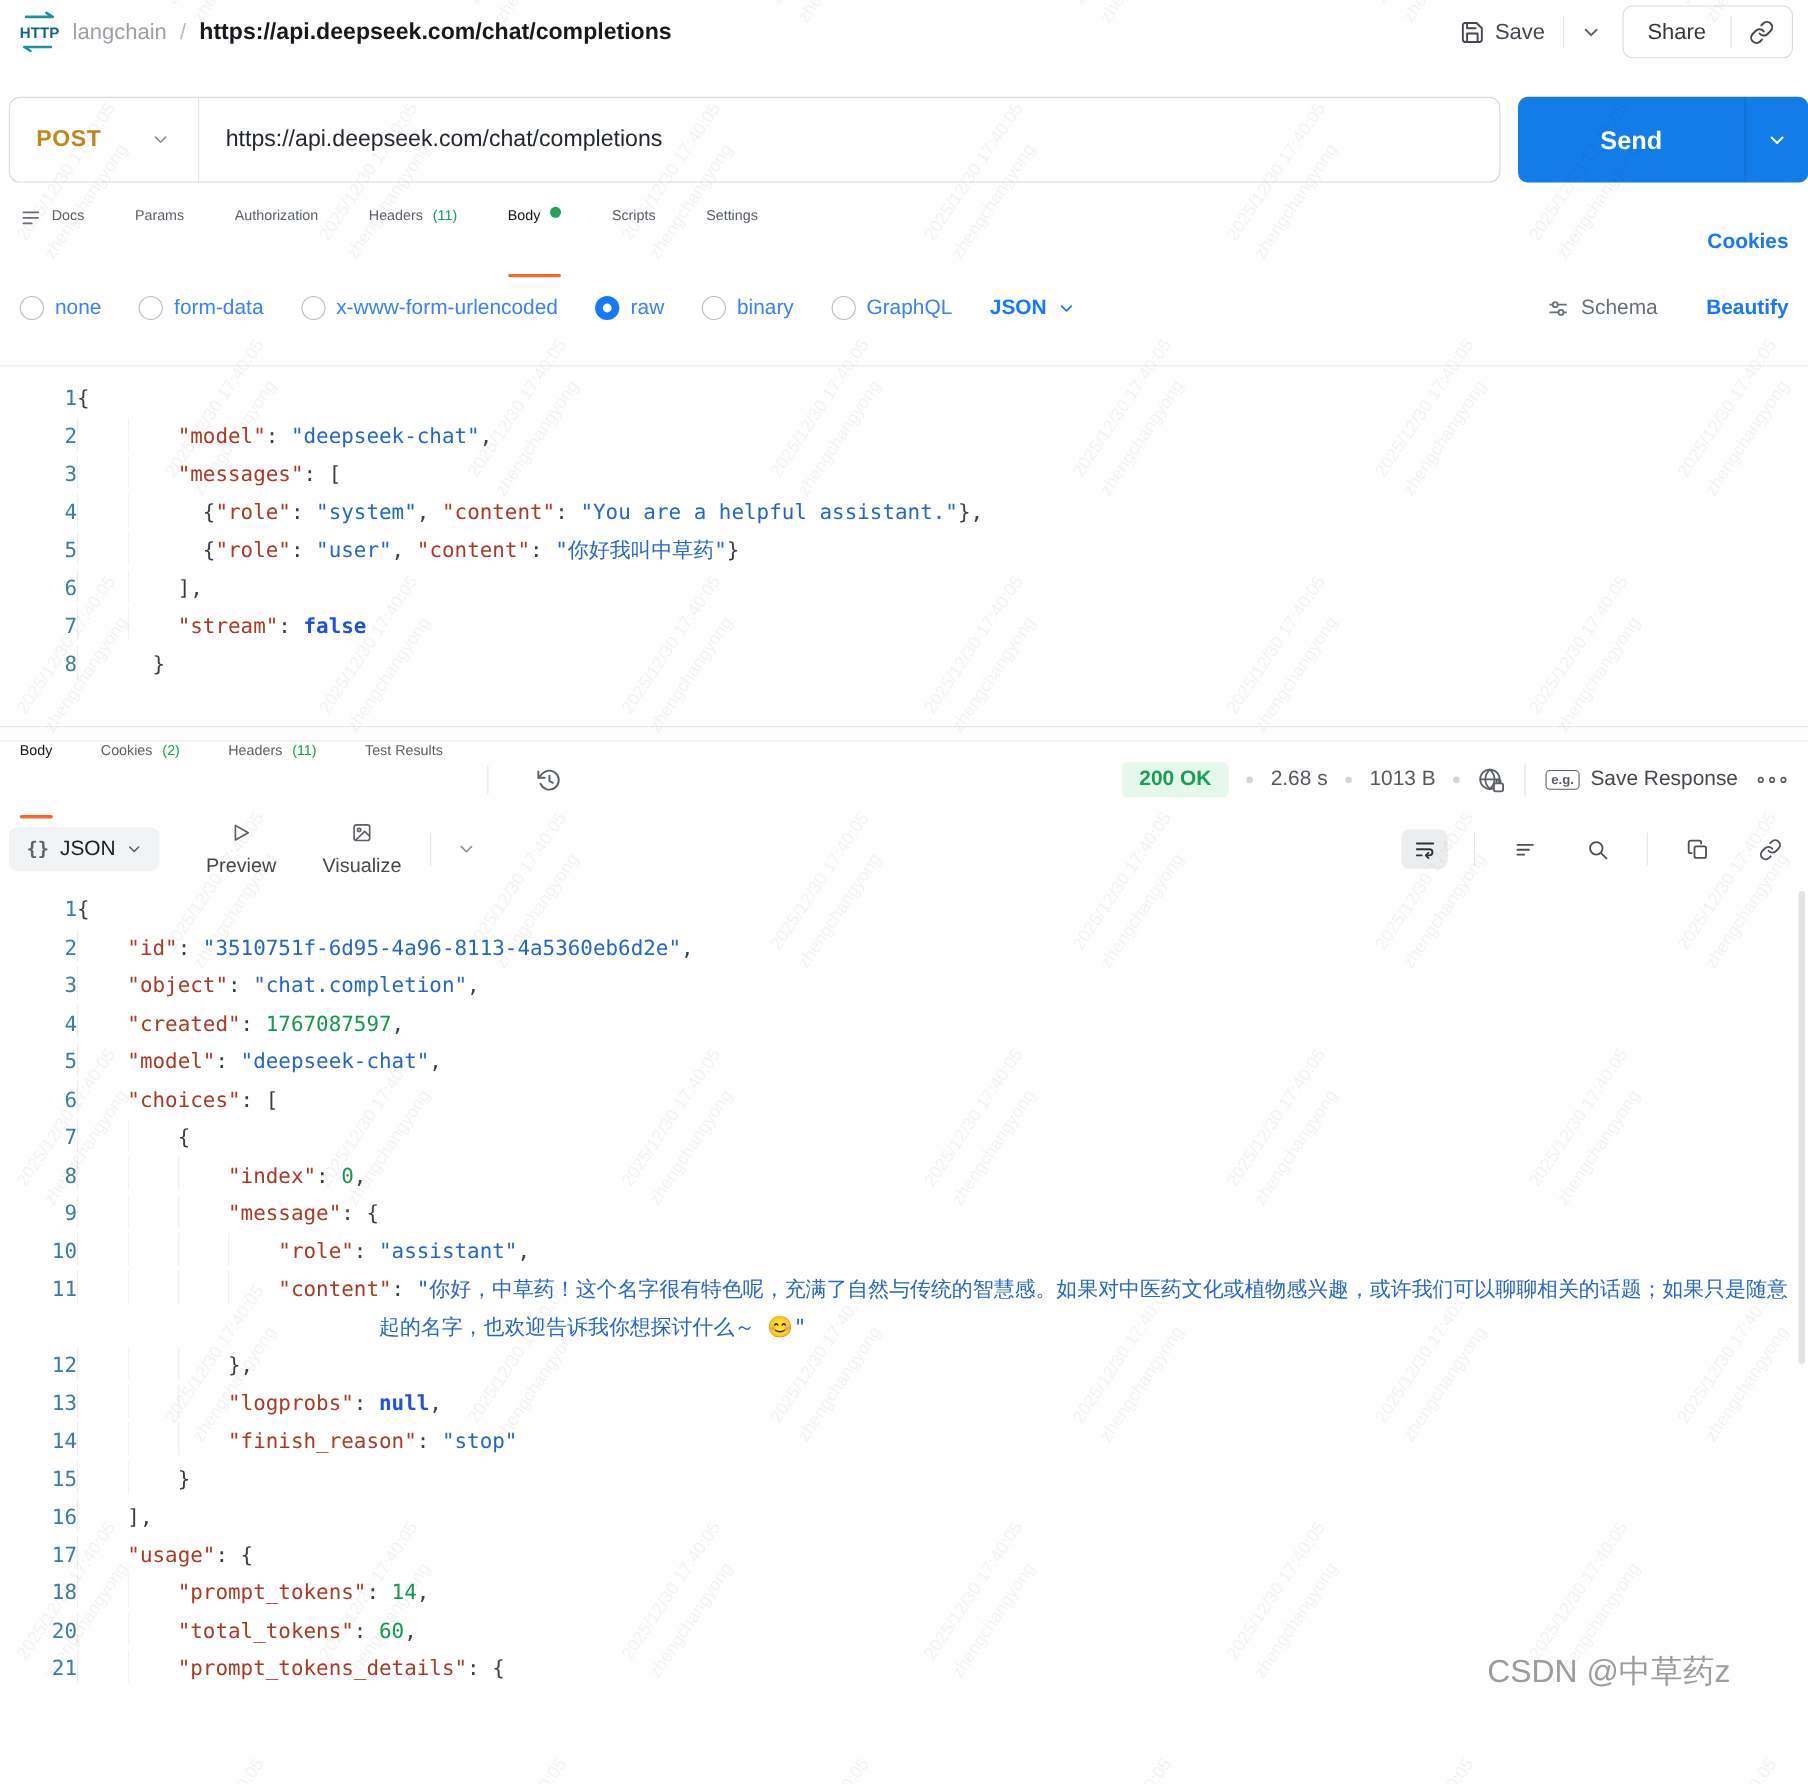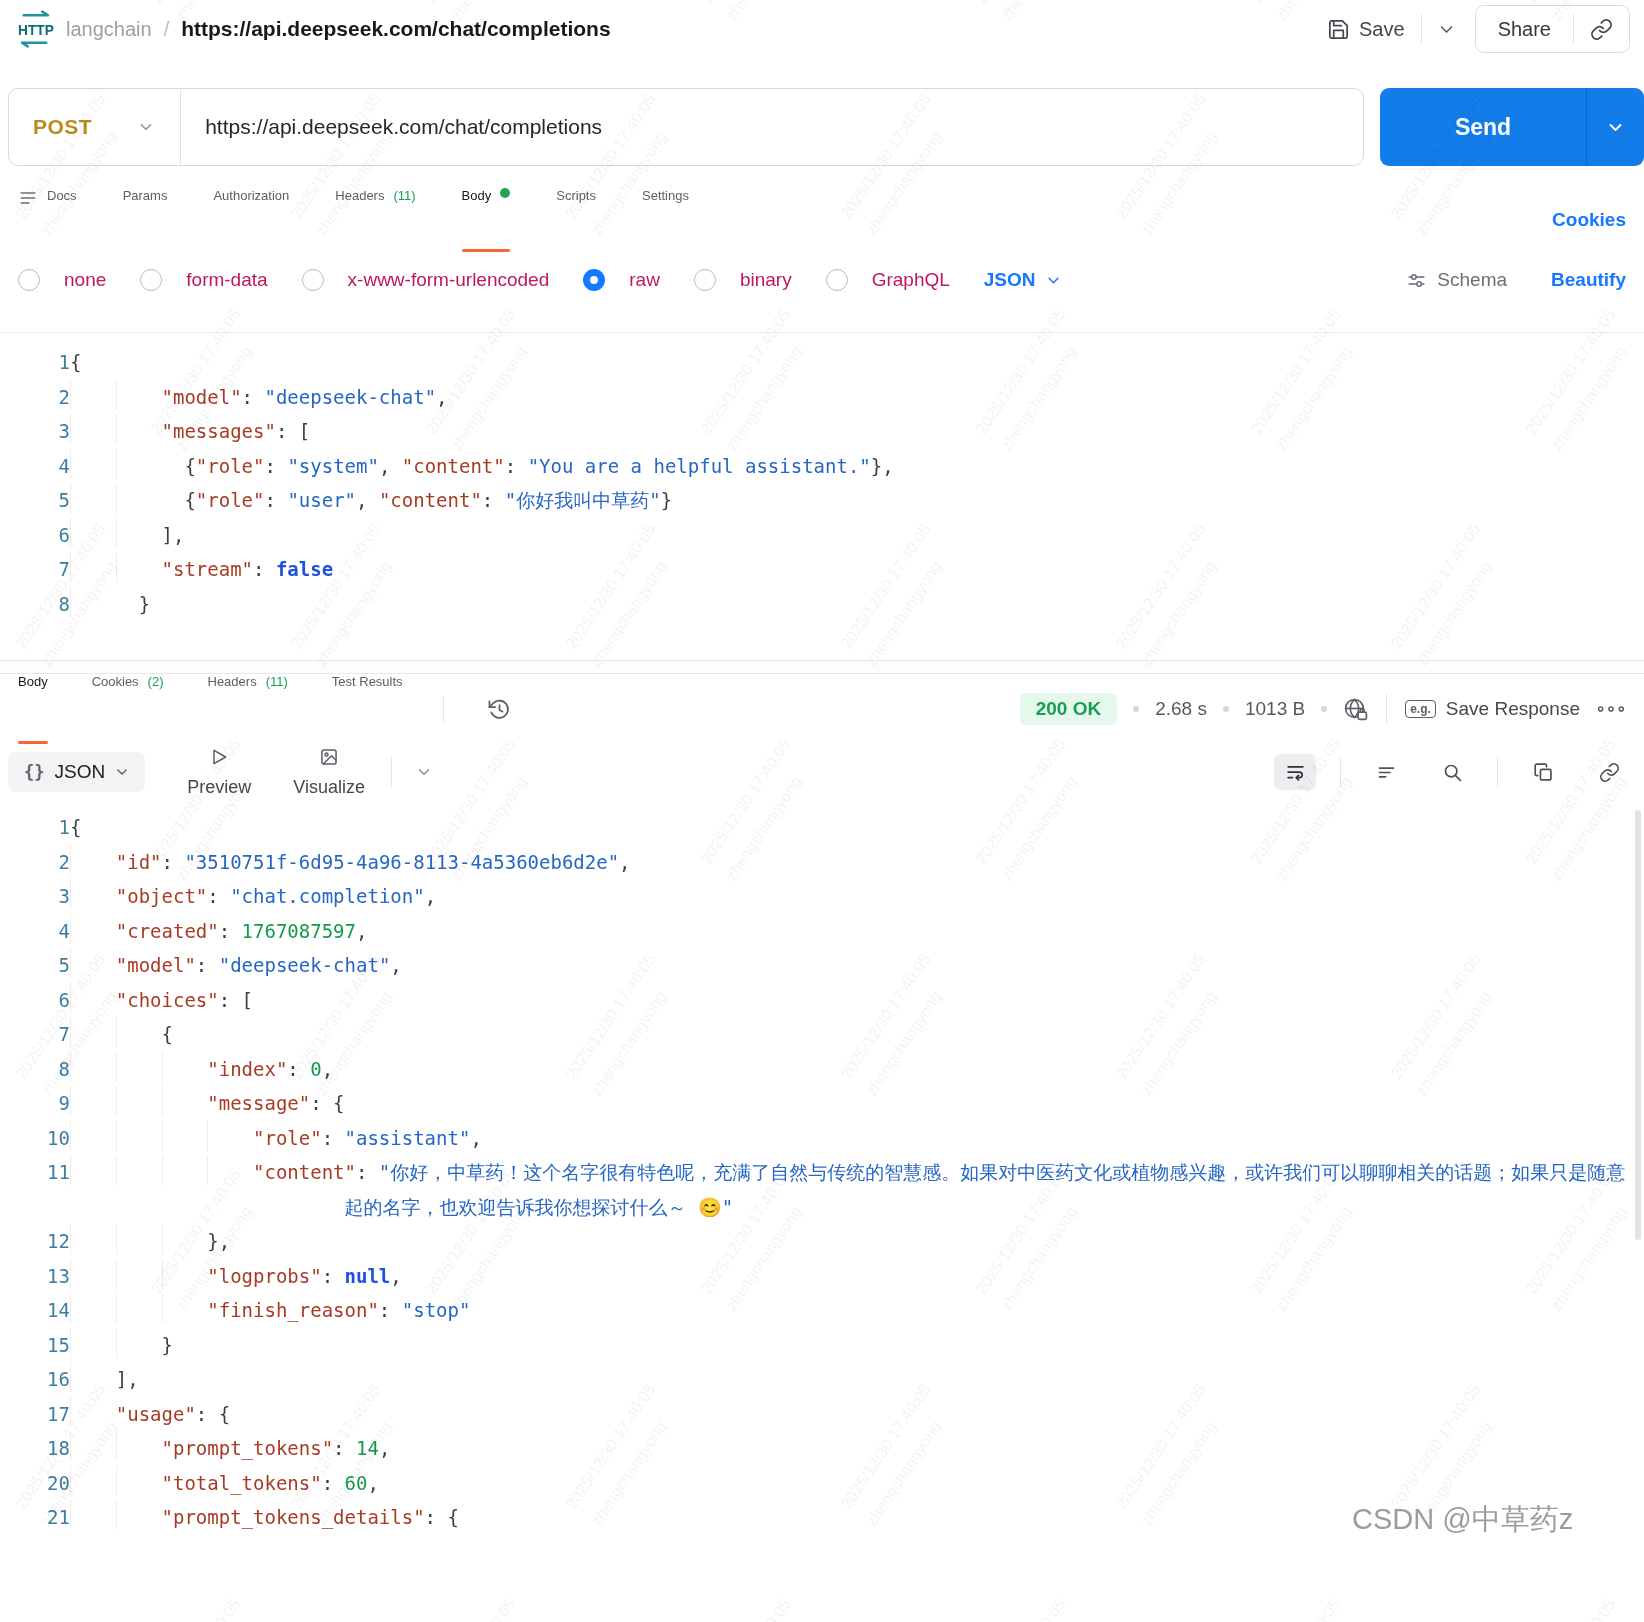--- a/index.html
+++ b/index.html
@@ -44,21 +44,21 @@
   .tab .cnt { color:#12a352; }
   .tab.active { color:#141619; font-weight:400; }
   .tab.active::after { content:""; position:absolute; left:0; right:0; bottom:0; height:3px;
     background:#f6682f; border-radius:2px; }
   .tab .dot { width:10px; height:10px; border-radius:50%; background:#21a355; }
   .tab .tab-ico { display:flex; color:#6a7077; }
   .cookies-link { margin-left:auto; color:#1677ff; font-weight:700; font-size:19px; cursor:pointer; }
 
   
   .bt-row { display:flex; align-items:center; gap:34px; padding:0 18px; height:56px; }
-  .radio-item { display:flex; align-items:center; gap:24px; font-size:19px; color:#be185d; cursor:pointer;justify-content:space-between; }
+  .radio-item { display:flex; align-items:center; gap:10px; font-size:19px; color:#3b82f6; cursor:pointer;justify-content:space-between; }
   .radio { width:22px; height:22px; border-radius:50%; border:1.5px solid #b6bcc4; background:#fff; position:relative; }
   .radio.sel { border:none; background:#1677ff; }
   .radio.sel::after { content:""; position:absolute; left:50%; top:50%; width:8px; height:8px;
     margin:-4px 0 0 -4px; border-radius:50%; background:#fff; }
   .fmt-select { display:flex; align-items:center; gap:10px; color:#1677ff; font-weight:700; font-size:19px; cursor:pointer; }
   .bt-right { margin-left:auto; display:flex; align-items:center; gap:44px; }
   .schema { display:flex; align-items:center; gap:10px; color:#6a7077; font-size:19px; cursor:pointer; }
   .beautify { color:#1677ff; font-weight:700; font-size:19px; cursor:pointer; }
 
   

